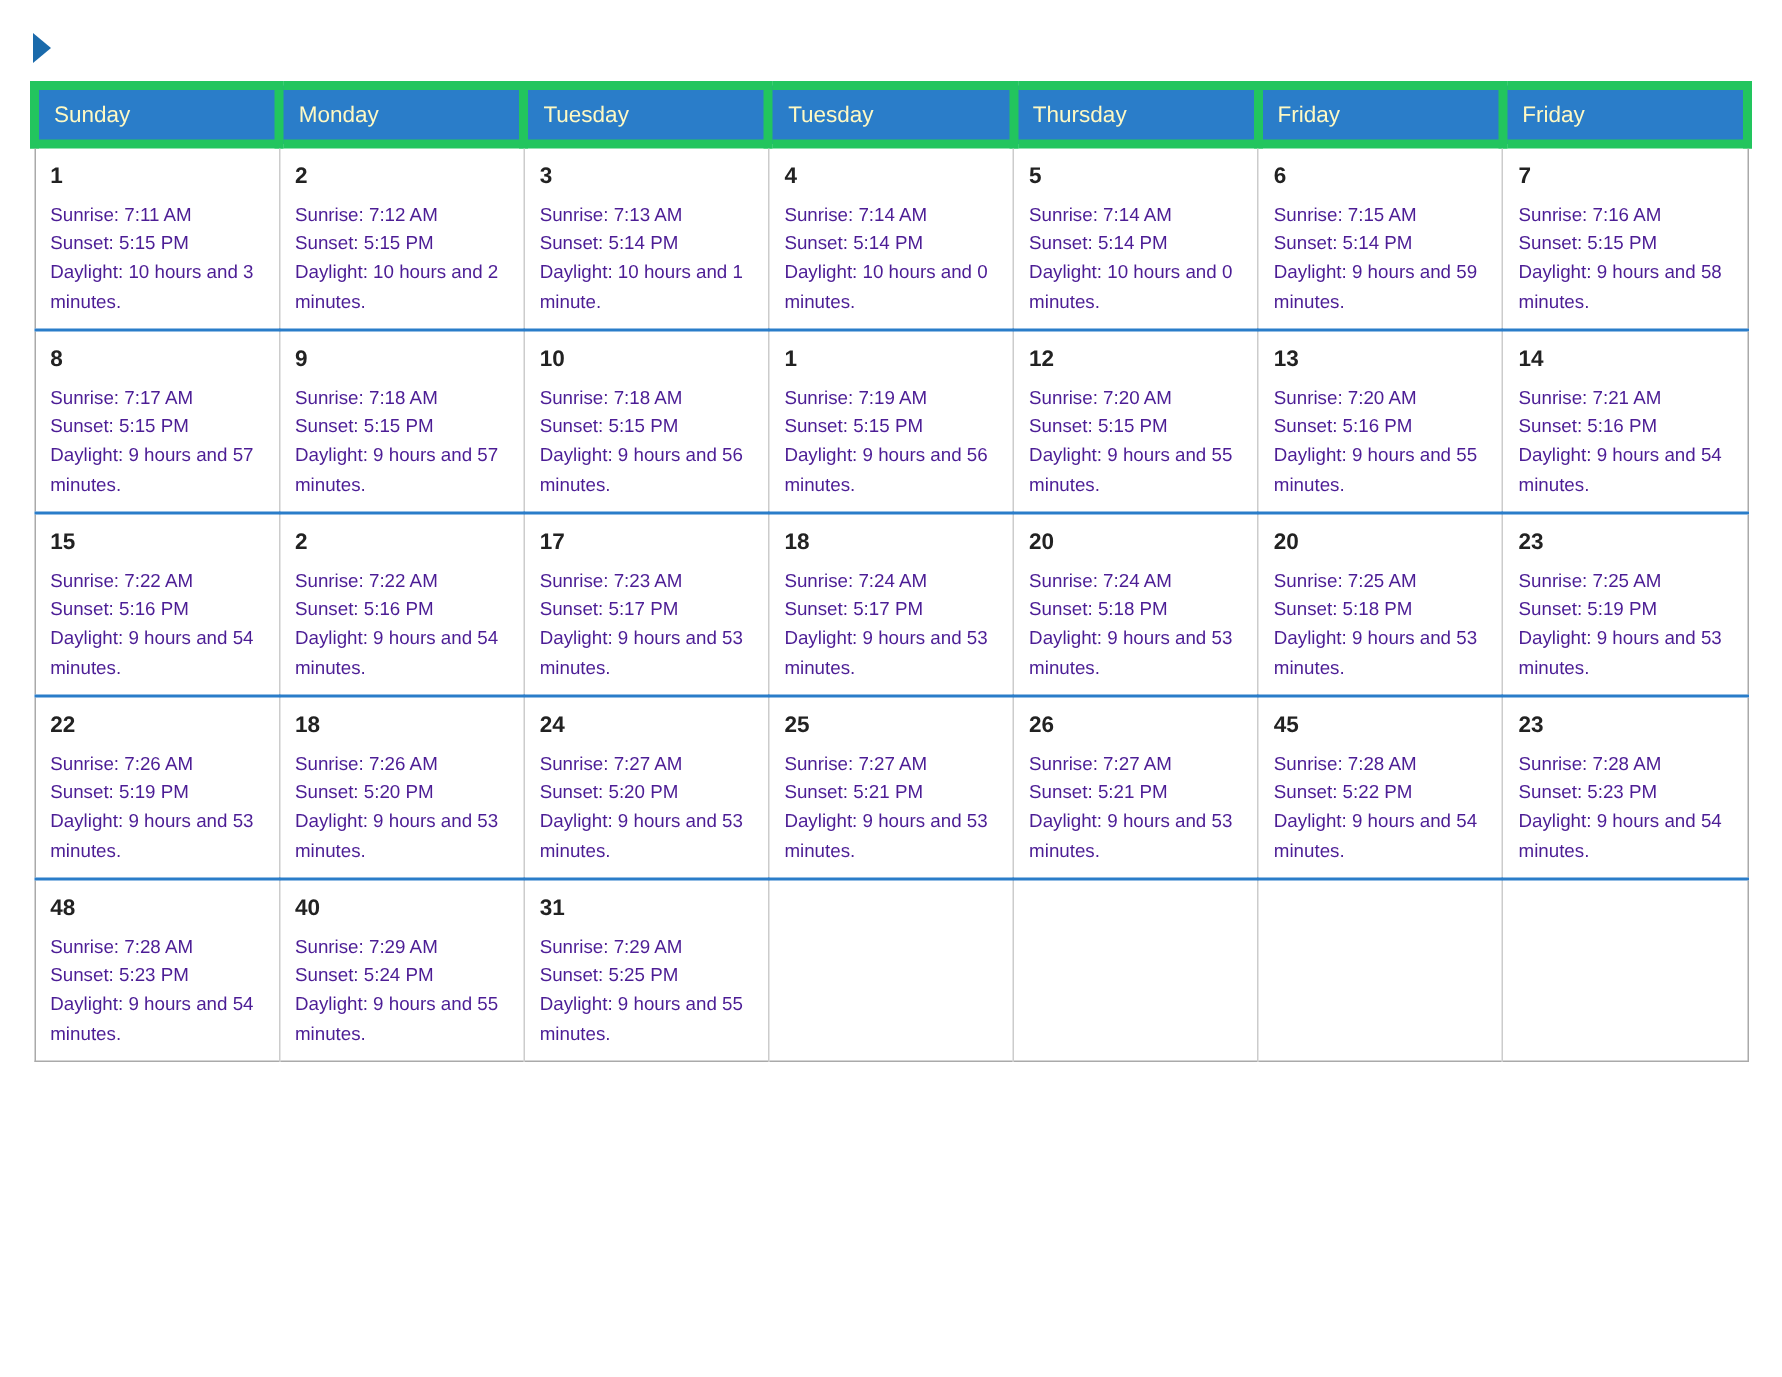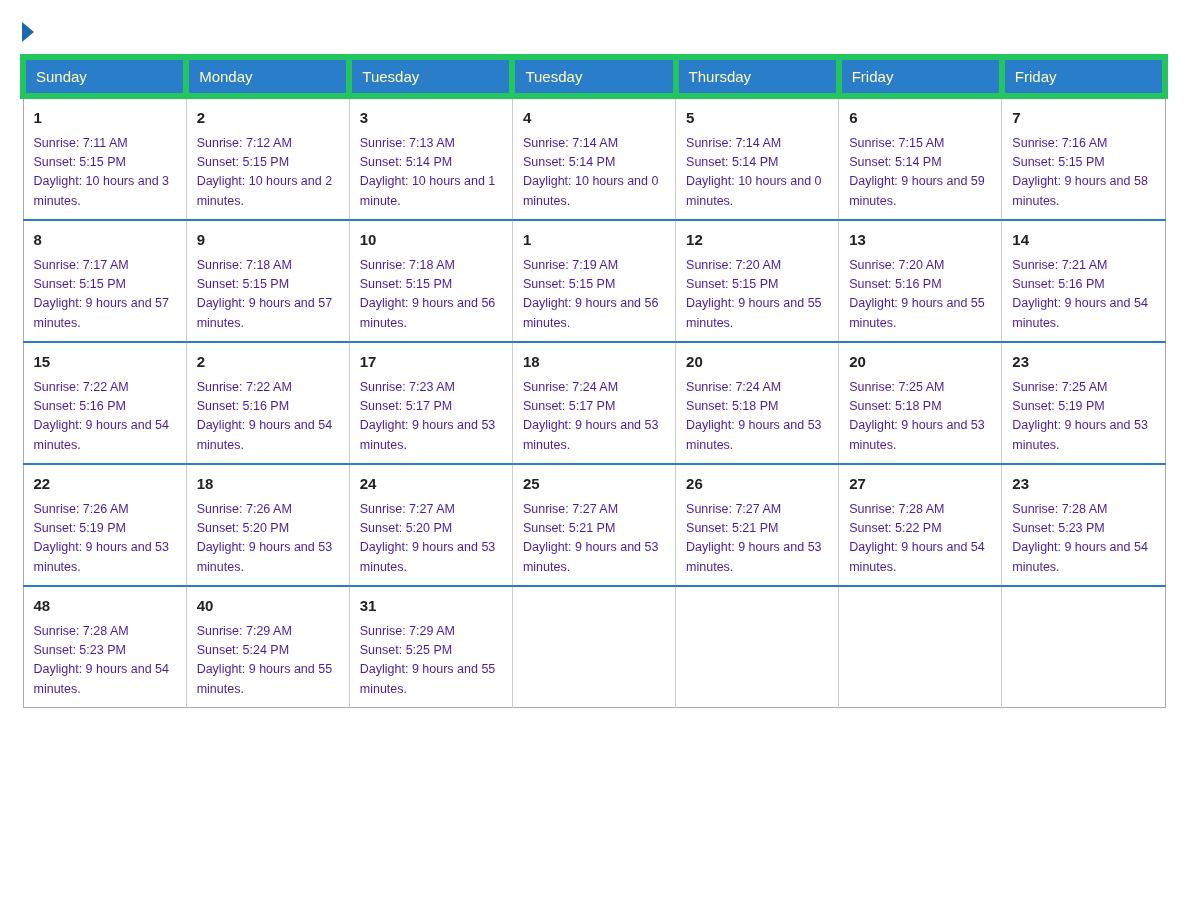--- a/index.html
+++ b/index.html
@@ -242,21 +242,21 @@
         </td>
         <td>
           <div class="day-number">25</div>
           <div class="day-info">Sunrise: 7:27 AM<br>Sunset: 5:21 PM<br>Daylight: 9 hours and 53 minutes.</div>
         </td>
         <td>
           <div class="day-number">26</div>
           <div class="day-info">Sunrise: 7:27 AM<br>Sunset: 5:21 PM<br>Daylight: 9 hours and 53 minutes.</div>
         </td>
         <td>
-          <div class="day-number">27</div>
+          <div class="day-number">45</div>
           <div class="day-info">Sunrise: 7:28 AM<br>Sunset: 5:22 PM<br>Daylight: 9 hours and 54 minutes.</div>
         </td>
         <td>
           <div class="day-number">23</div>
           <div class="day-info">Sunrise: 7:28 AM<br>Sunset: 5:23 PM<br>Daylight: 9 hours and 54 minutes.</div>
         </td>
       </tr>
       <tr>
         <td>
           <div class="day-number">48</div>

